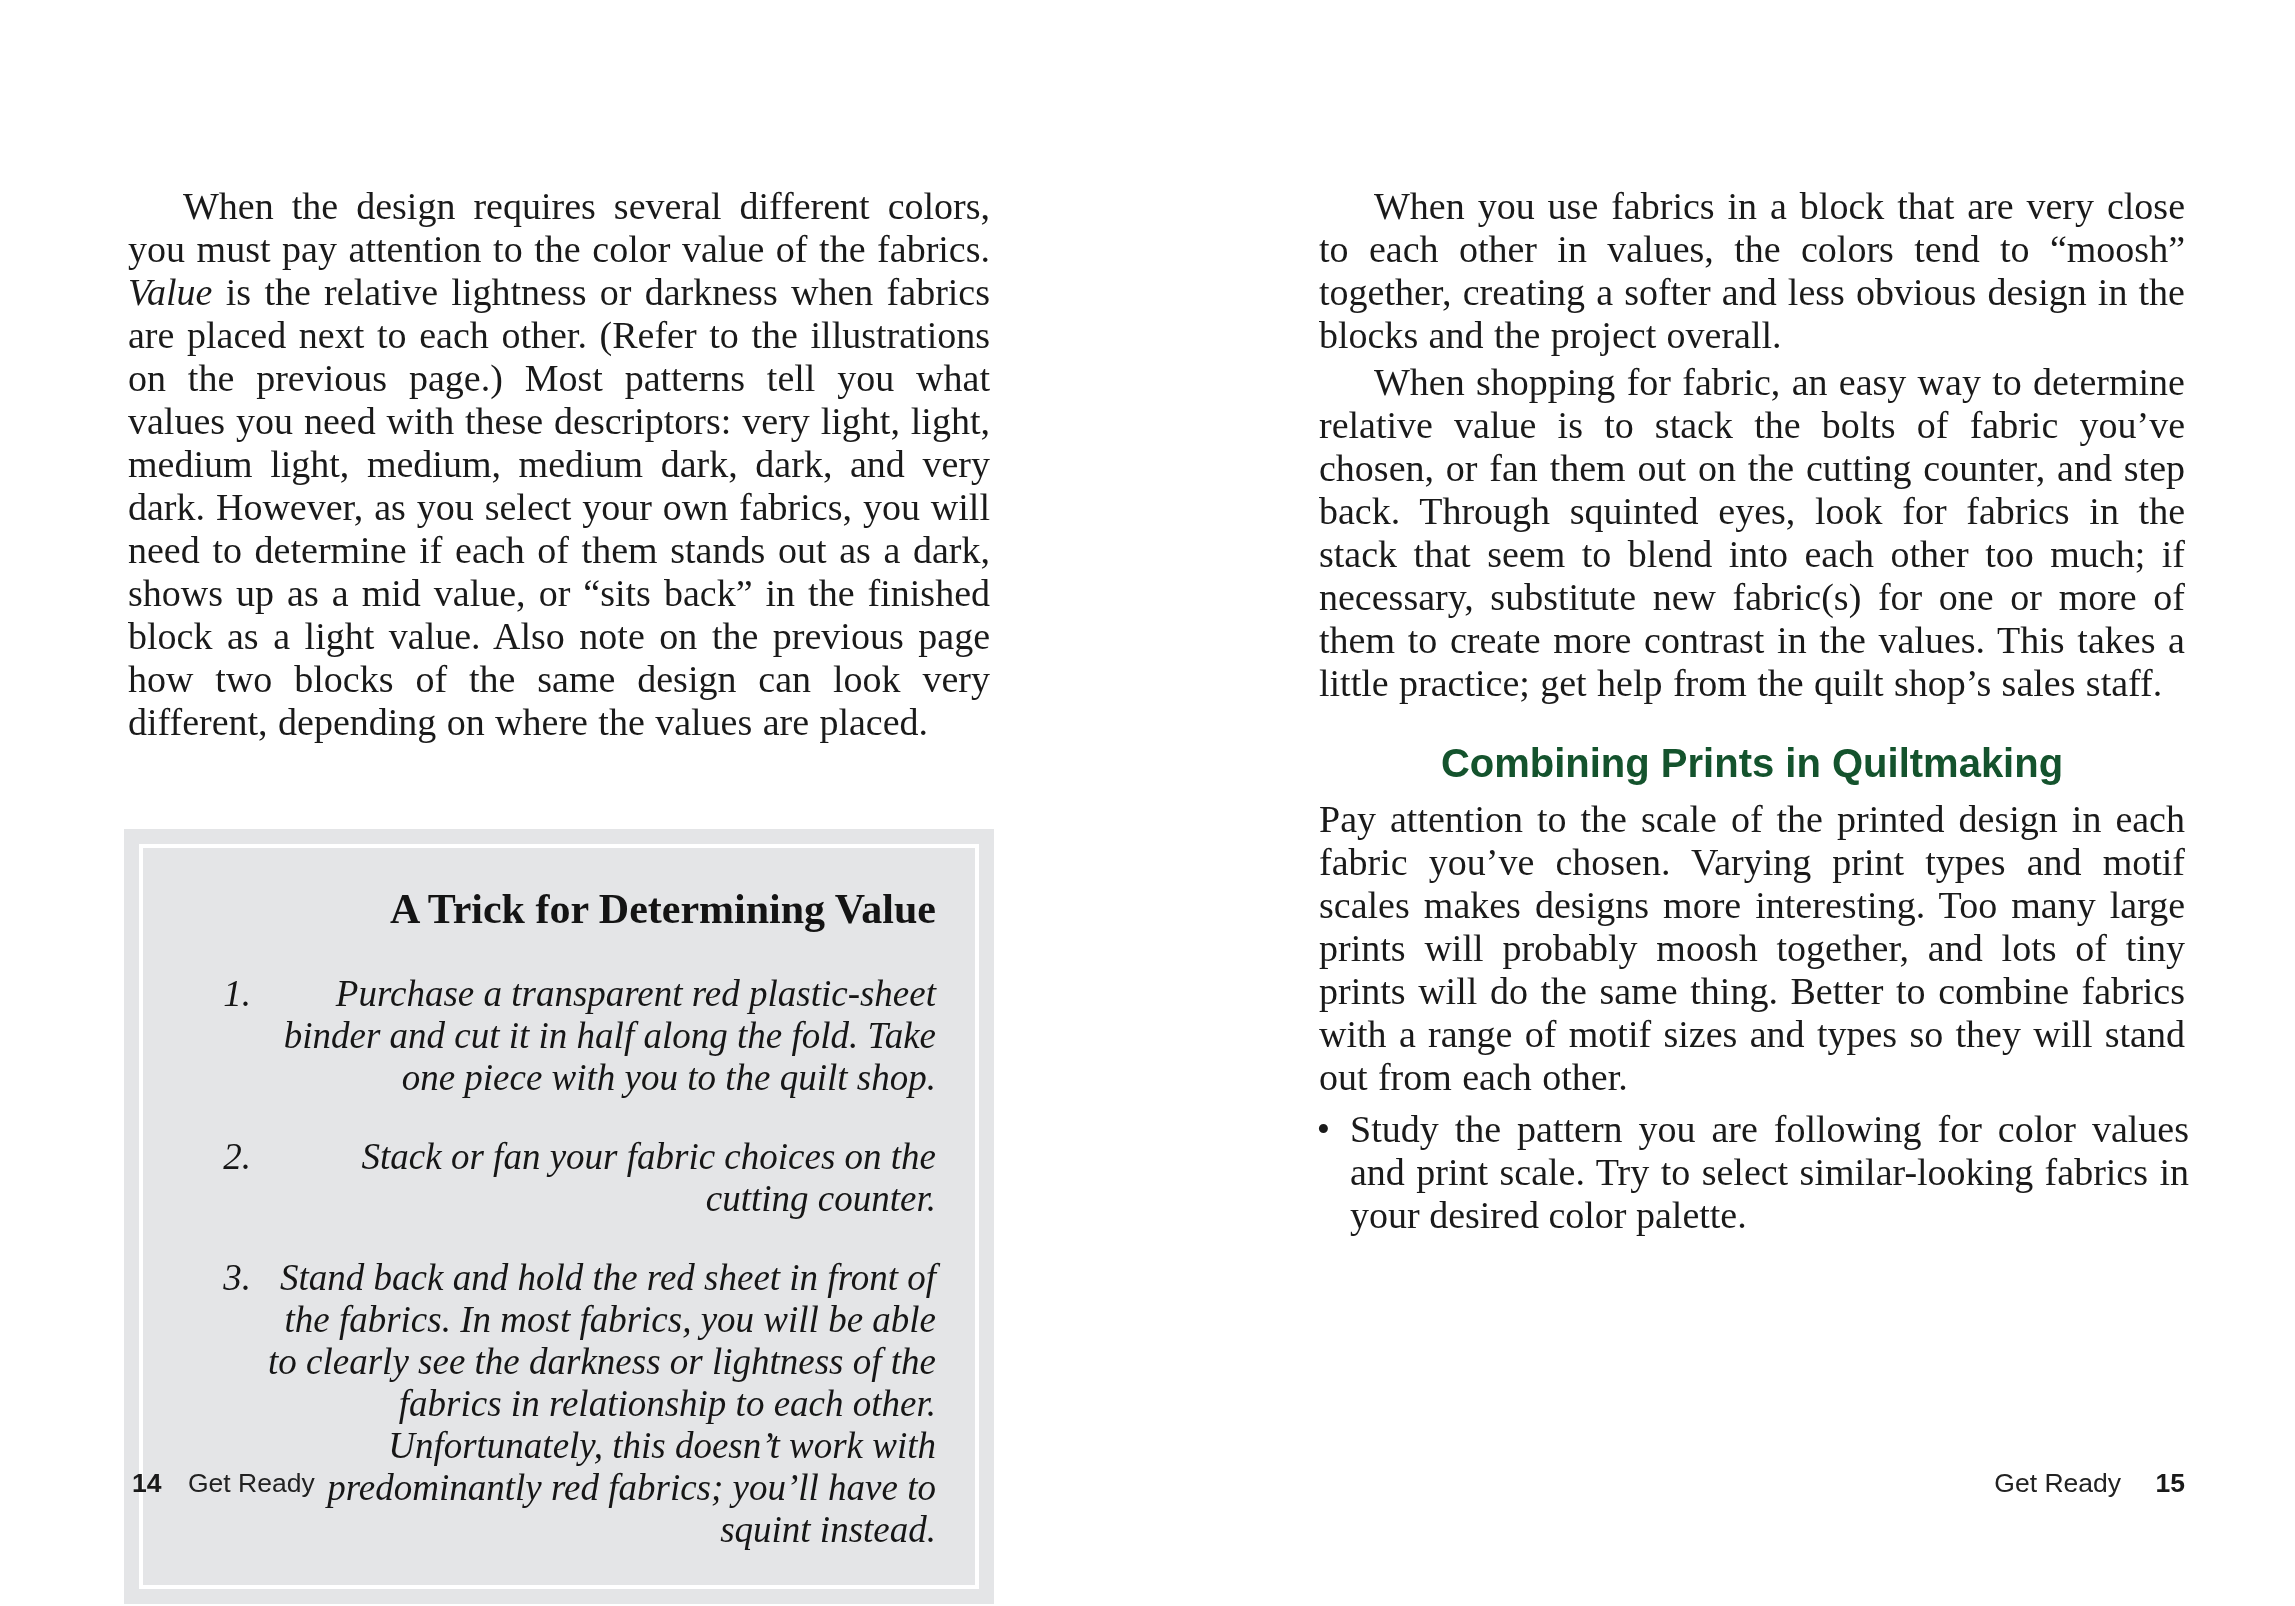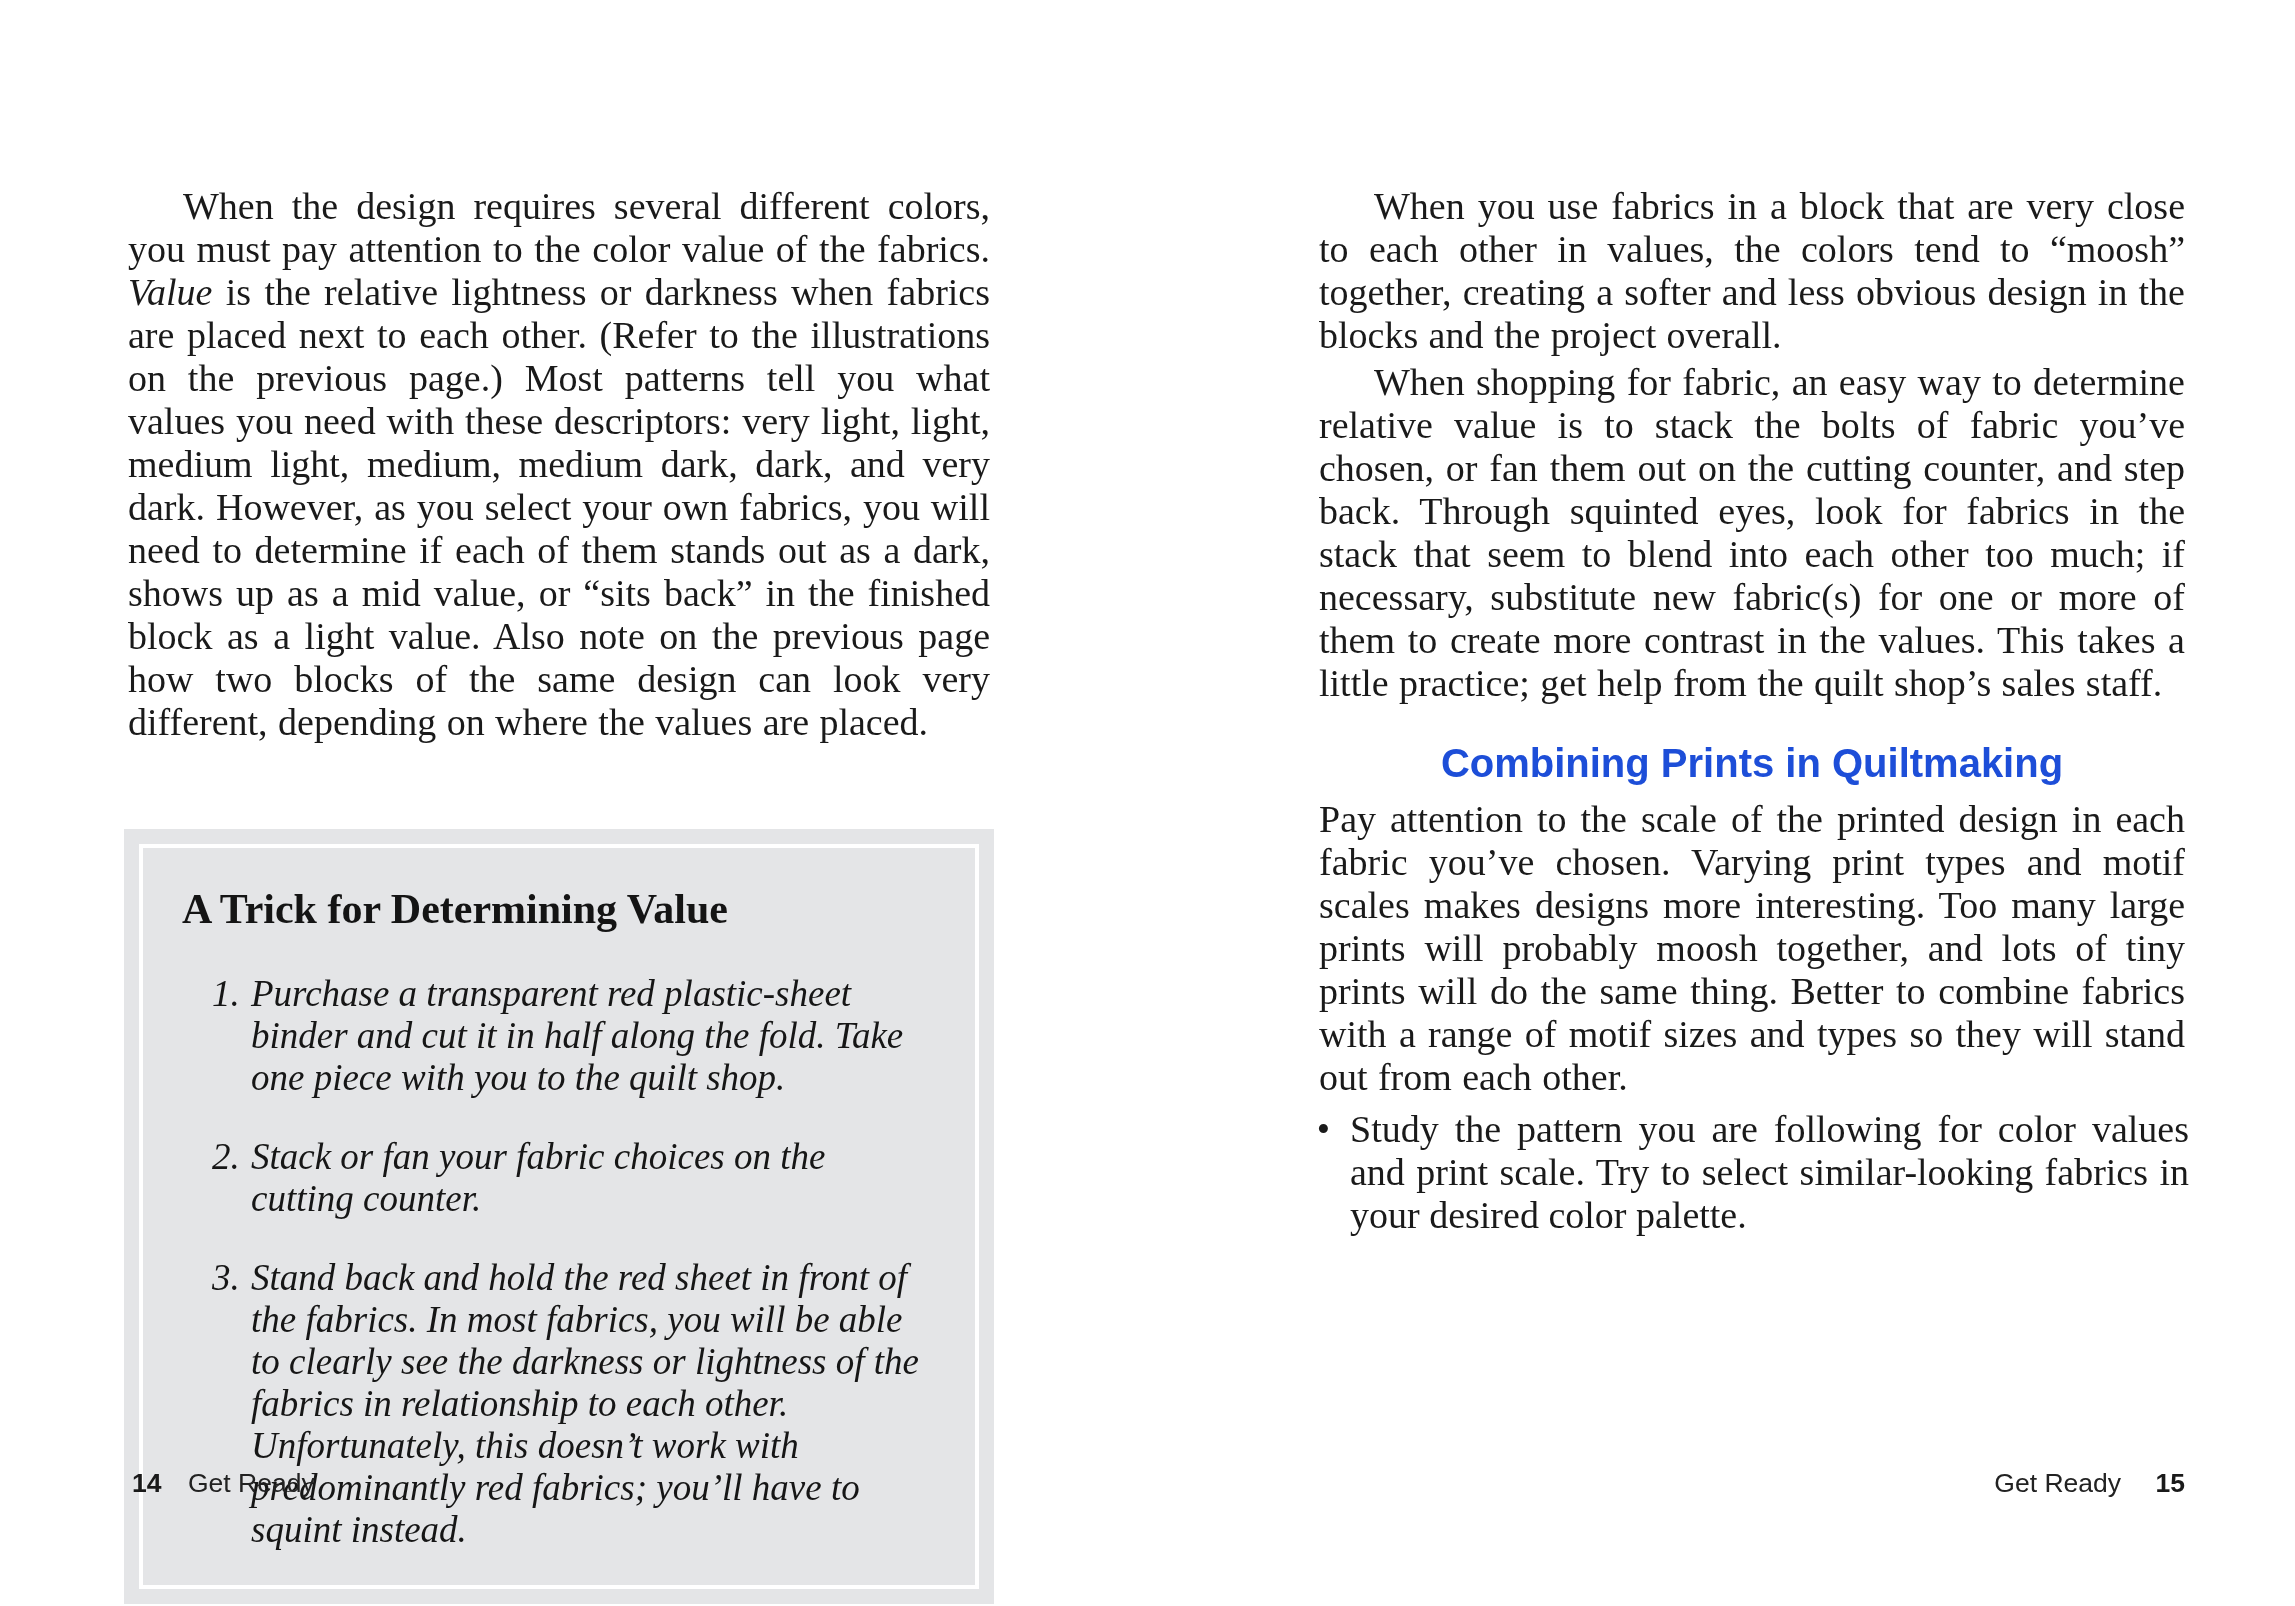--- a/index.html
+++ b/index.html
@@ -30,20 +30,21 @@
   
   .trick-box {
     margin-top: 85px;
     background: #e4e5e7;
     padding: 15px;
   }
   .trick-box-inner {
     border: 4.4px solid #ffffff;
     background: #e4e5e7;
     padding: 32px 39px 34px 39px;
+    text-align: right;
   }
   .trick-title {
     font-size: 42px;
     font-weight: bold;
     line-height: 49px;
     margin: 5.3px 0 39px 0;
     color: #141414;
   }
   .trick-list { margin: 0 0 0 30px; padding: 0; list-style: none; }
   .trick-item {
@@ -58,21 +59,21 @@
   .trick-item .num { flex: 0 0 39px; }
   .trick-item .txt { flex: 1; }
 
   
   .section-heading {
     font-family: "Liberation Sans", "DejaVu Sans", sans-serif;
     font-weight: bold;
     font-size: 40px;
     line-height: 46px;
     text-align: center;
-    color: #1d4ed8;
+    color: #14532d;
     letter-spacing: 0px;
     margin: 35px 0 12.4px 0;
   }
   .bullet-item {
     position: relative;
     padding-left: 35px;
     font-size: 38px;
     line-height: 43px;
     text-align: justify;
     margin-top: 8.8px;

